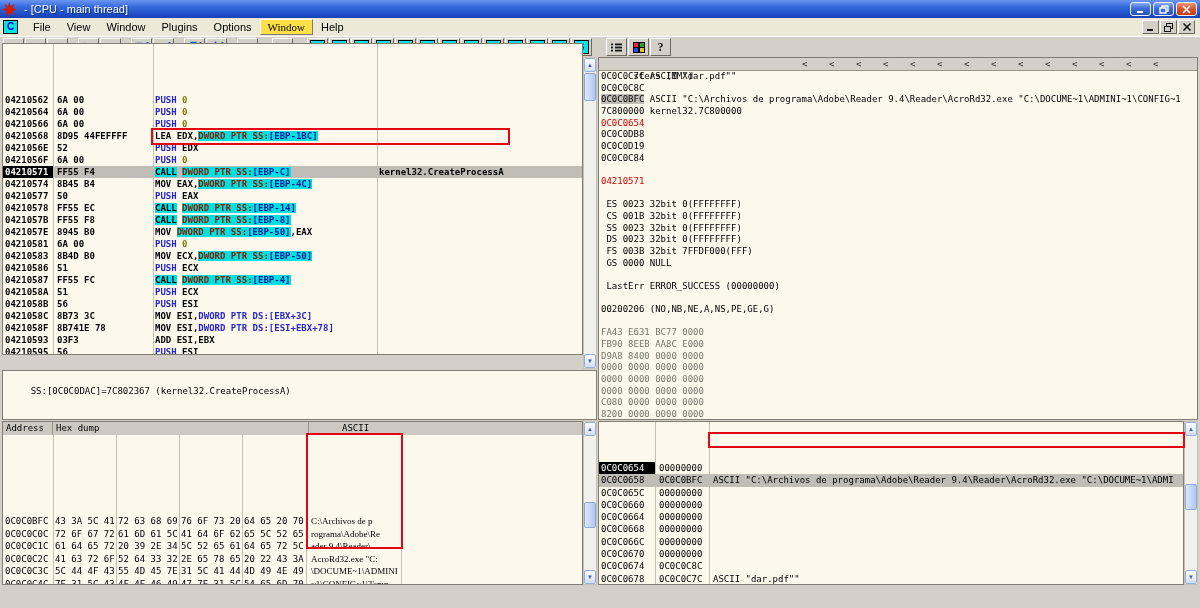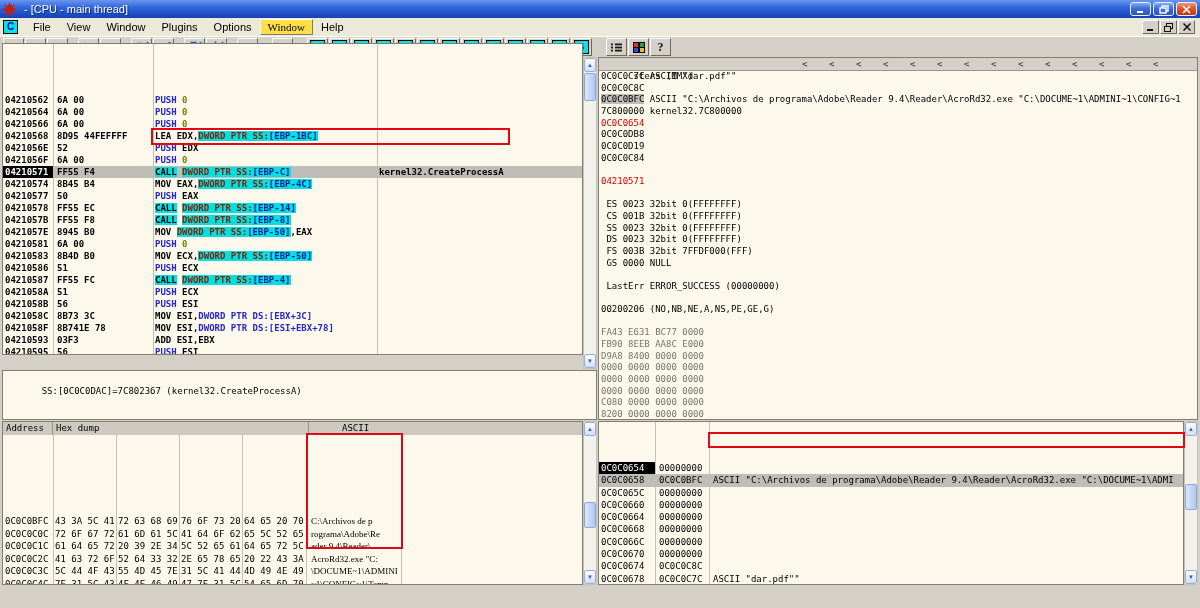--- a/index.html
+++ b/index.html
@@ -57,21 +57,21 @@
   .t-b{color:#2626CC}
   .t-o{color:#7E7E00}
   .t-cy{background:#00E0E0;color:#000}
   .t-ms{background:#00E0E0;color:#8B1C00}
   .t-mb{background:#00E0E0;color:#001C9B}
   .t-red{color:#D40000}
   .t-hl{background:#BFBDB6}
   .t-g{color:#76766C}
 
   
-  #info-pane{padding:2px 17px;line-height:12px;}
+  #info-pane{padding:2px 6px;line-height:12px;}
 
   
   .colhdr{position:absolute;left:0;top:0;right:0;height:13px;background:#CDC9C1;
     border-bottom:1px solid #8E8A80;}
   .hh{position:absolute;top:0;height:13px;padding:1px 0 0 3px;border-right:1px solid #98948A;
     background:#CDC9C1;}
 
   
   .hxrow{height:12.5px;line-height:12.5px;position:relative;}
   .hxrow .xa{position:absolute;left:2px;}

